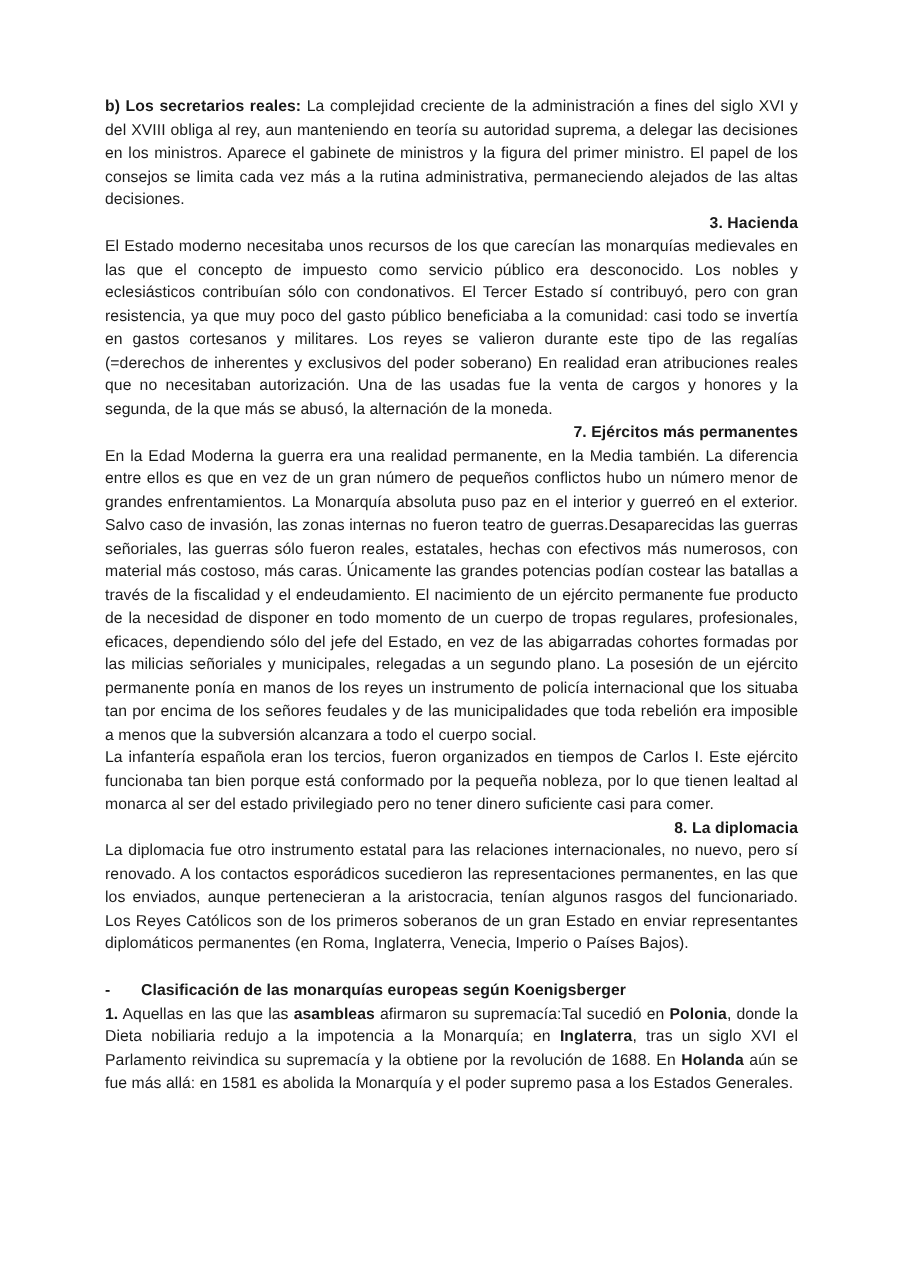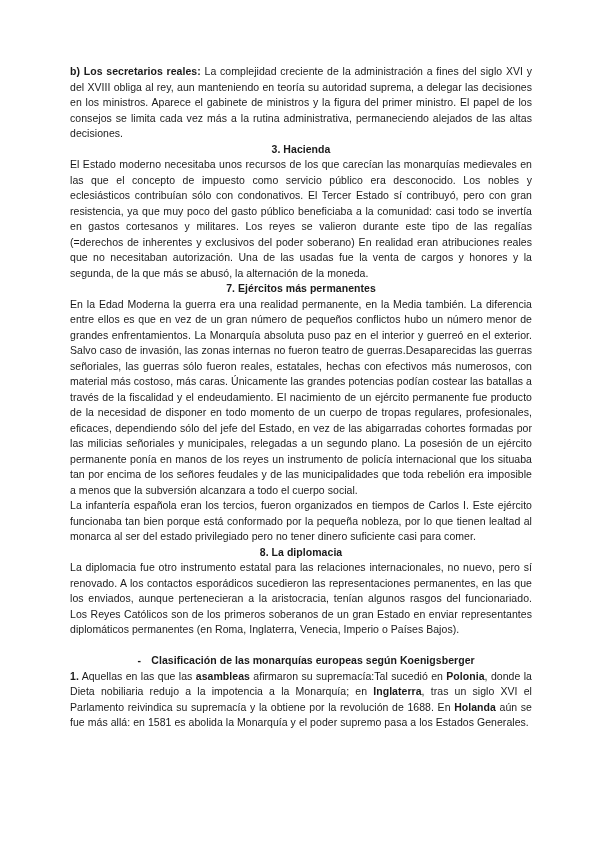--- a/index.html
+++ b/index.html
@@ -28,27 +28,27 @@
   }
   .content p {
     margin: 0;
     padding: 0;
   }
   .b {
     font-weight: bold;
   }
   .heading {
     font-weight: bold;
-    text-align: center;
+    text-align: right;
   }
   .list-head {
     margin-top: 15.5px !important;
     padding-left: 20px;
     font-weight: bold;
-    text-align: center;
+    text-align: left;
   }
   .list-head .dash {
     display: inline-block;
     width: 24px;
     font-weight: bold;
   }
 </style>
 </head>
 <body>
 

